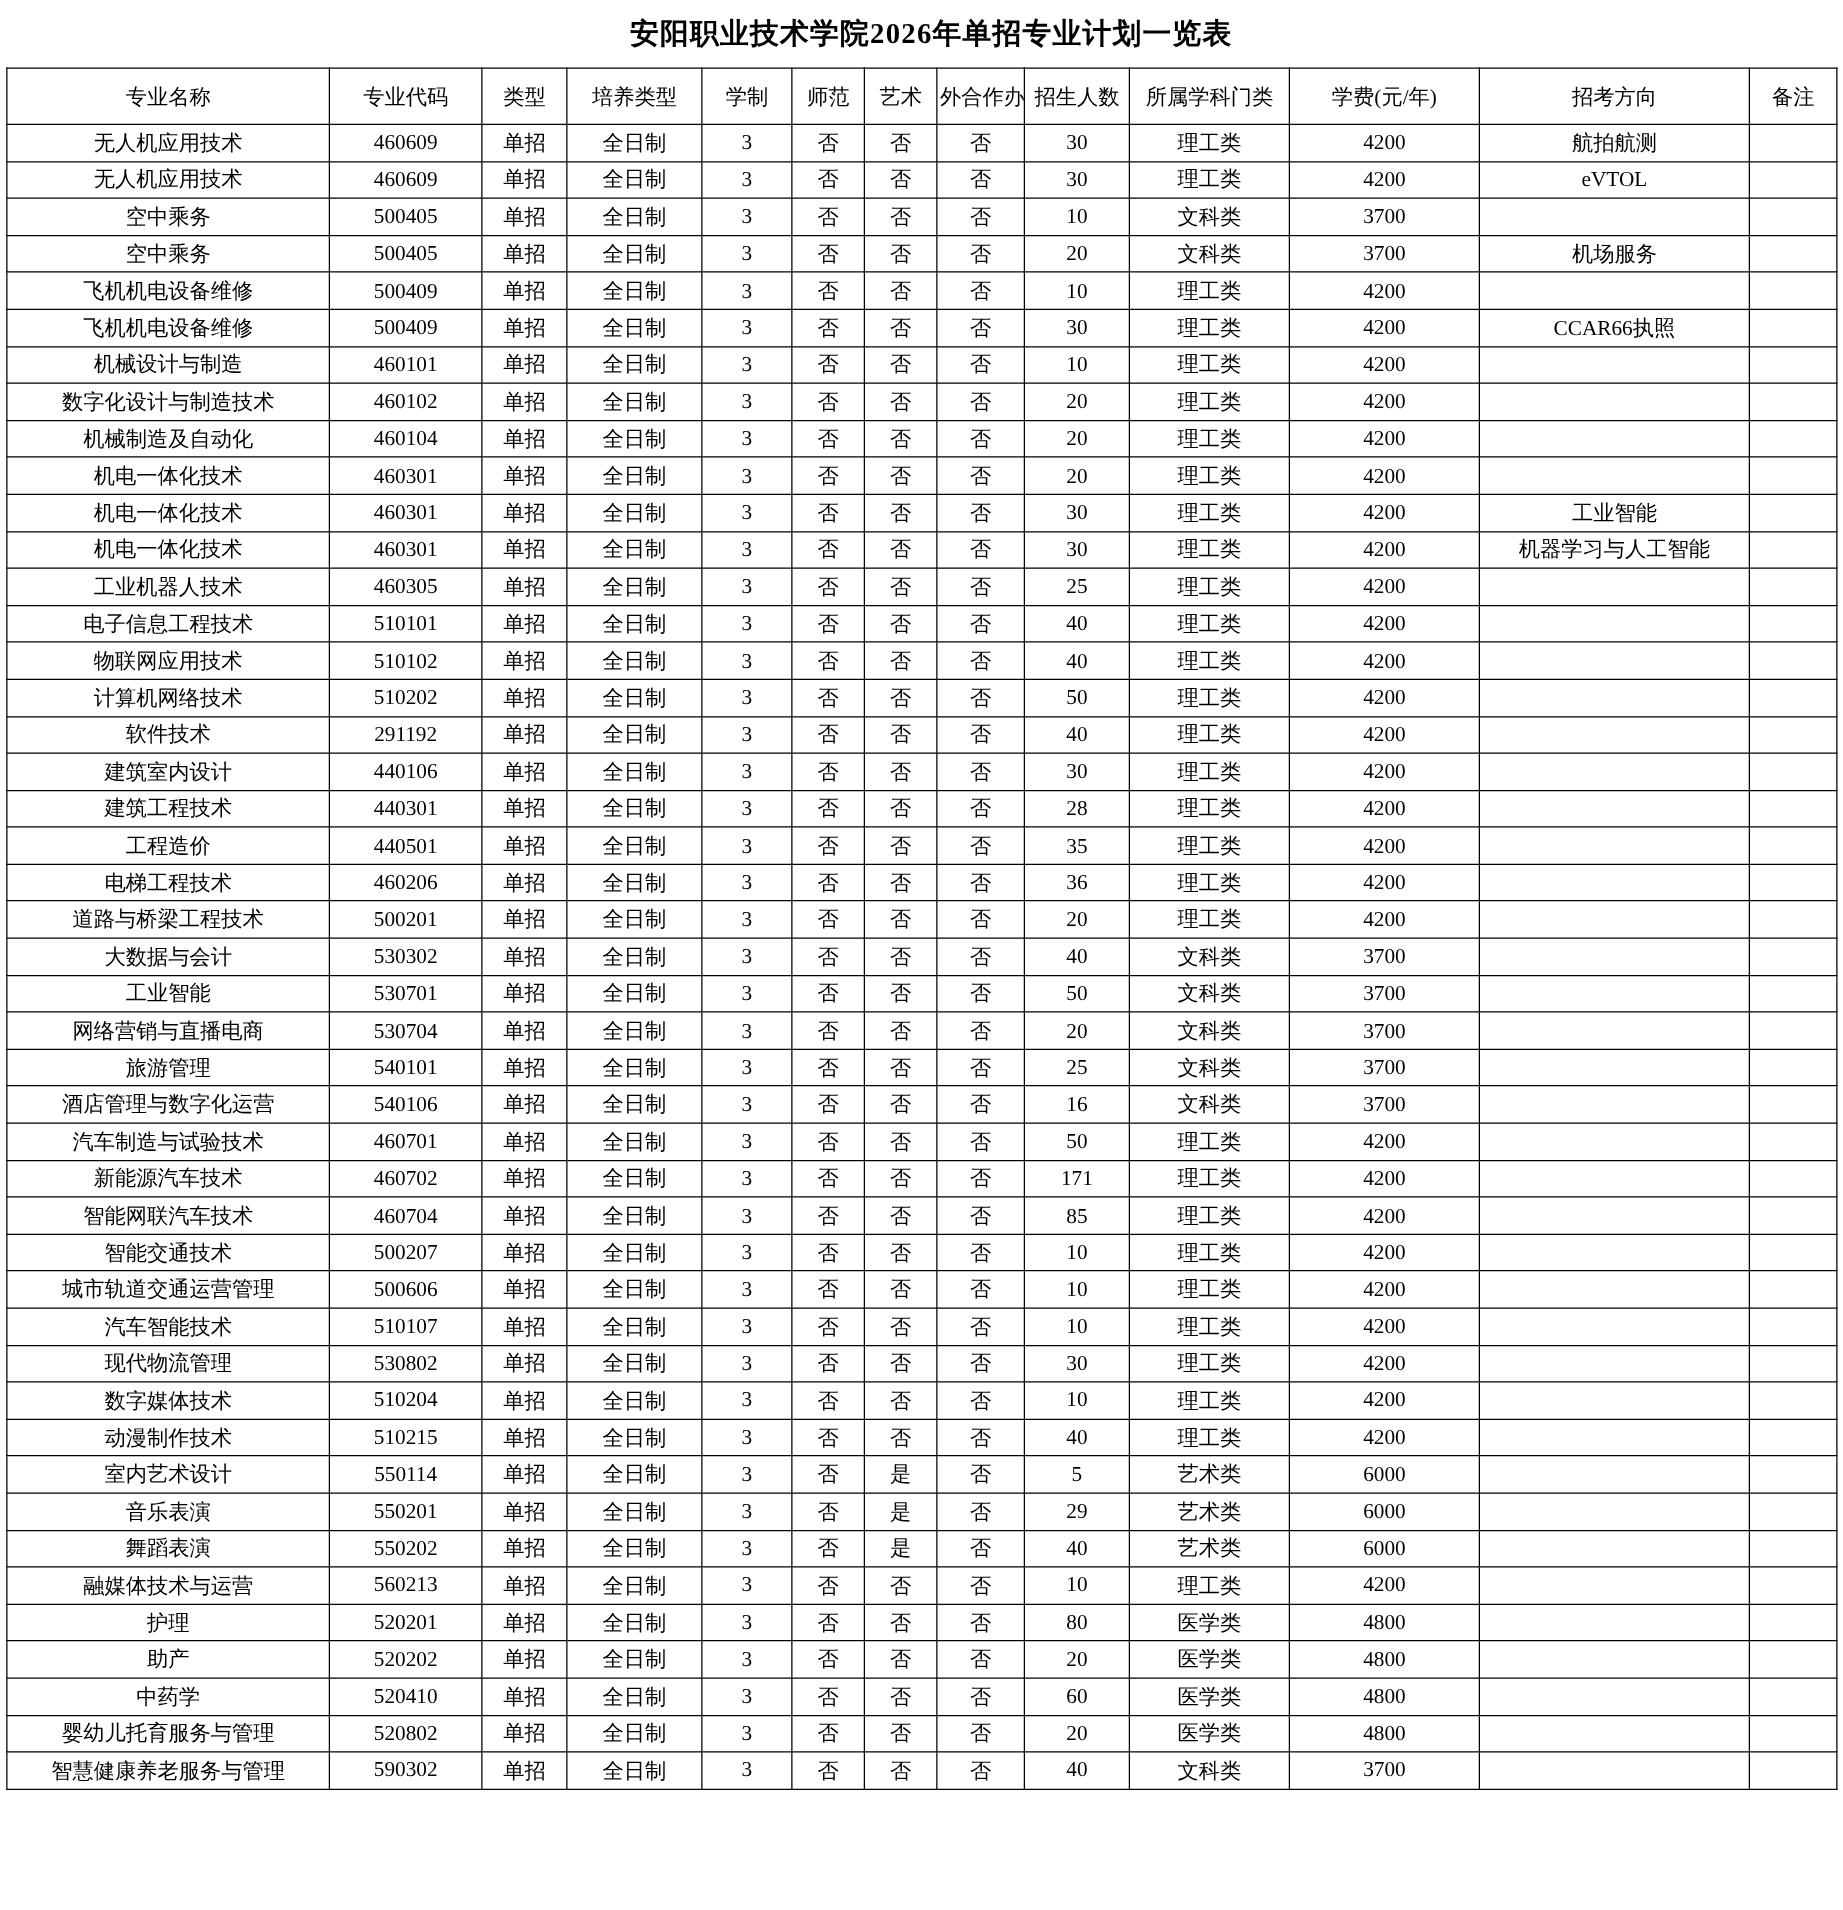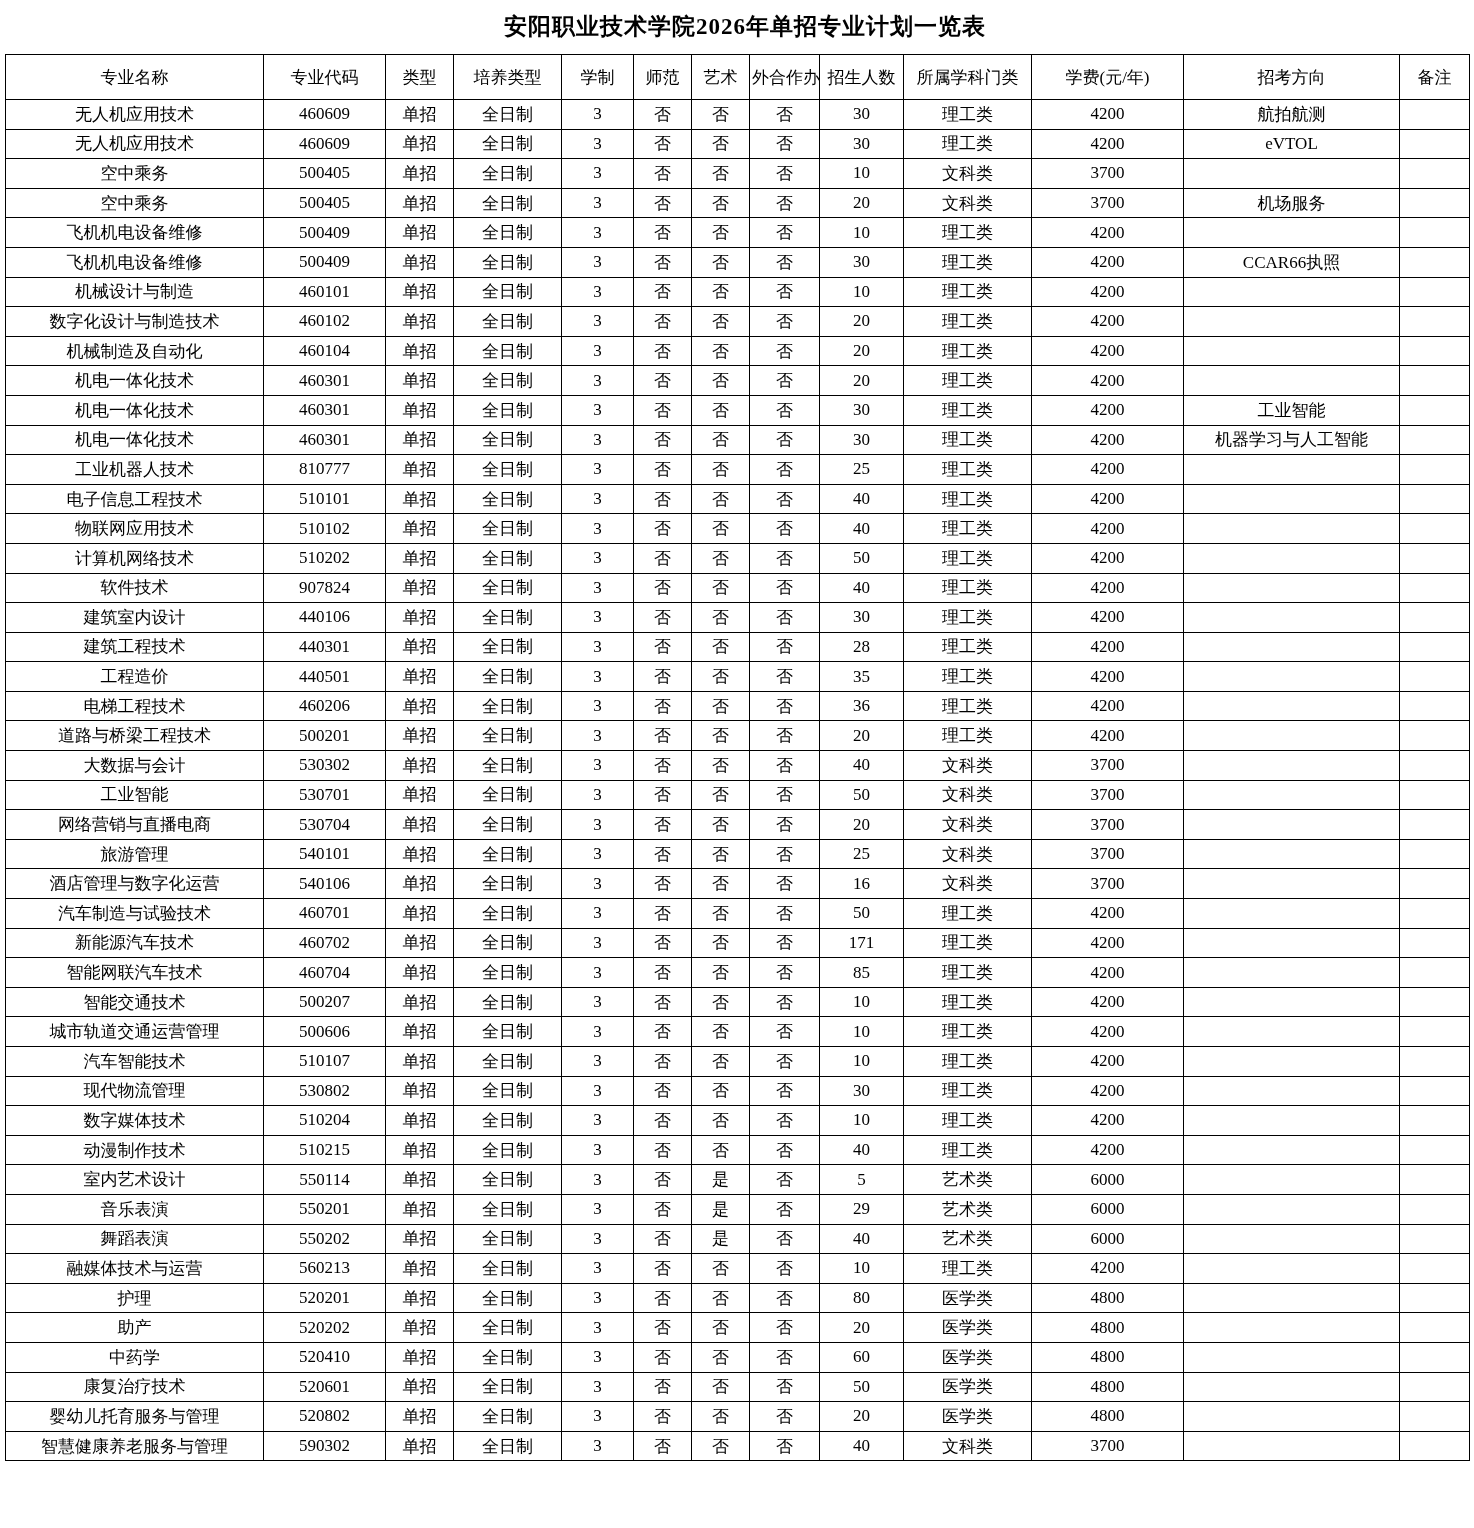--- a/index.html
+++ b/index.html
@@ -277,21 +277,21 @@
           <td>否</td>
           <td>否</td>
           <td>30</td>
           <td>理工类</td>
           <td>4200</td>
           <td>机器学习与人工智能</td>
           <td></td>
         </tr>
         <tr>
           <td>工业机器人技术</td>
-          <td>810777</td>
+          <td>460305</td>
           <td>单招</td>
           <td>全日制</td>
           <td>3</td>
           <td>否</td>
           <td>否</td>
           <td>否</td>
           <td>25</td>
           <td>理工类</td>
           <td>4200</td>
           <td></td>
@@ -337,21 +337,21 @@
           <td>否</td>
           <td>否</td>
           <td>50</td>
           <td>理工类</td>
           <td>4200</td>
           <td></td>
           <td></td>
         </tr>
         <tr>
           <td>软件技术</td>
-          <td>907824</td>
+          <td>291192</td>
           <td>单招</td>
           <td>全日制</td>
           <td>3</td>
           <td>否</td>
           <td>否</td>
           <td>否</td>
           <td>40</td>
           <td>理工类</td>
           <td>4200</td>
           <td></td>
@@ -735,35 +735,20 @@
         <tr>
           <td>中药学</td>
           <td>520410</td>
           <td>单招</td>
           <td>全日制</td>
           <td>3</td>
           <td>否</td>
           <td>否</td>
           <td>否</td>
           <td>60</td>
-          <td>医学类</td>
-          <td>4800</td>
-          <td></td>
-          <td></td>
-        </tr>
-        <tr>
-          <td>康复治疗技术</td>
-          <td>520601</td>
-          <td>单招</td>
-          <td>全日制</td>
-          <td>3</td>
-          <td>否</td>
-          <td>否</td>
-          <td>否</td>
-          <td>50</td>
           <td>医学类</td>
           <td>4800</td>
           <td></td>
           <td></td>
         </tr>
         <tr>
           <td>婴幼儿托育服务与管理</td>
           <td>520802</td>
           <td>单招</td>
           <td>全日制</td>

